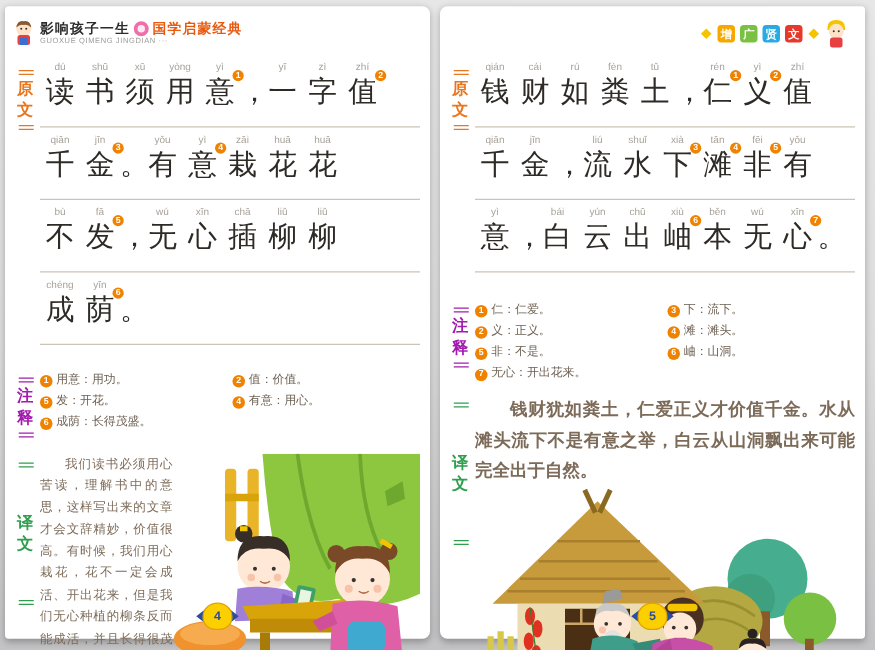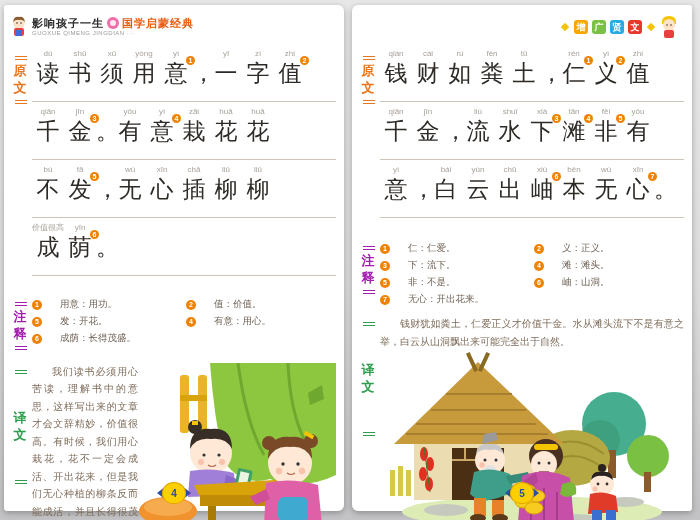--- a/index.html
+++ b/index.html
@@ -39,21 +39,21 @@
   .tline { display:flex; border-bottom:1px solid #ccc4b6; padding-bottom:12px; margin-bottom:5px; }
   .tok { position:relative; width:32px; text-align:center; }
   .tok.punct { width:18px; }
   .py { display:block; height:10px; font-size:8px; color:#a8a29a; line-height:10px; }
   .ch { display:block; font-size:23px; line-height:30px; color:#2e2a26; font-family:"Liberation Serif",serif; }
   .mark { position:absolute; top:7px; right:-3px; width:9px; height:9px; border-radius:50%;
           background:#ef8200; color:#fff; font-size:7px; line-height:9px; text-align:center; font-weight:bold; }
 
   
   .notes-grid { display:grid; grid-template-columns:1fr 1fr; row-gap:5px; column-gap:4px; padding-top:3px; }
-  .note { display:flex; align-items:center; gap:18px; font-size:9.5px; color:#6e6154; line-height:12px; }
+  .note { display:flex; align-items:center; gap:3px; font-size:9.5px; color:#6e6154; line-height:12px; }
   .nnum { flex:0 0 10px; width:10px; height:10px; border-radius:50%; background:#ef8200; color:#fff;
           font-size:7px; line-height:10px; text-align:center; font-weight:bold; margin-top:1px; }
 
   
   .trans-body { position:relative; }
   .trans-body p { font-size:10px; line-height:1.75; color:#7d6b59; text-indent:2em; text-align:justify; }
   .illus { float:right; }
   .illus-block { display:block; margin:2px auto 0; }
 
   
@@ -207,21 +207,21 @@
               <span class="py">liǔ</span>
               <span class="ch">柳</span>
             </span>
             <span class="tok">
               <span class="py">liǔ</span>
               <span class="ch">柳</span>
             </span>
           </div>
           <div class="tline">
             <span class="tok">
-              <span class="py">价值很高</span>
+              <span class="py">chéng</span>
               <span class="ch">成</span>
             </span>
             <span class="tok">
               <span class="py">yīn</span>
               <span class="ch">荫</span>
               <span class="mark">6</span>
             </span>
             <span class="tok punct">
               <span class="py"></span>
               <span class="ch">。</span>
@@ -476,28 +476,28 @@
         <i class="dec"></i>
         <span class="vtxt">注释</span>
         <i class="dec"></i>
       </div>
       <div class="sect-body notes-grid">
           <div class="note">
             <span class="nnum">1</span>
             <span class="ntext">仁：仁爱。</span>
           </div>
           <div class="note">
+            <span class="nnum">3</span>
+            <span class="ntext">下：流下。</span>
+          </div>
+          <div class="note">
             <span class="nnum">2</span>
             <span class="ntext">义：正义。</span>
           </div>
           <div class="note">
-            <span class="nnum">3</span>
-            <span class="ntext">下：流下。</span>
-          </div>
-          <div class="note">
             <span class="nnum">4</span>
             <span class="ntext">滩：滩头。</span>
           </div>
           <div class="note">
             <span class="nnum">5</span>
             <span class="ntext">非：不是。</span>
           </div>
           <div class="note">
             <span class="nnum">6</span>
             <span class="ntext">岫：山洞。</span>
@@ -509,21 +509,21 @@
         </div>
     </div>
 
     <div class="sect mt10">
       <div class="vlabel c-green">
         <i class="dec"></i>
         <span class="vtxt">译文</span>
         <i class="dec"></i>
       </div>
       <div class="sect-body">
-        <p class="trans-body" style="font-size:10px;line-height:1.75;color:#7d6b59;text-indent:2em;text-align:justify;">钱财犹如粪土，仁爱正义才价值千金。水从滩头流下不是有意之举，白云从山洞飘出来可能完全出于自然。</p>
+        <p class="trans-body" style="font-size:14px;line-height:1.75;color:#7d6b59;text-indent:2em;text-align:justify;font-weight:bold;">钱财犹如粪土，仁爱正义才价值千金。水从滩头流下不是有意之举，白云从山洞飘出来可能完全出于自然。</p>
         <svg class="illus-block" width="292" height="178" viewBox="0 0 292 178">
           <ellipse cx="146" cy="160" rx="130" ry="16" fill="#dcecb4"></ellipse>
           <ellipse cx="60" cy="158" rx="22" ry="6" fill="#c6cabe"></ellipse>
           <ellipse cx="240" cy="150" rx="18" ry="5" fill="#c6cabe"></ellipse>
           <ellipse cx="190" cy="168" rx="24" ry="6" fill="#c6cabe"></ellipse>
           <circle cx="228" cy="72" r="32" fill="#46ae8e"></circle>
           <circle cx="214" cy="88" r="20" fill="#3fa080"></circle>
           <rect x="222" y="98" width="8" height="28" fill="#8a5a2a"></rect>
           <circle cx="262" cy="104" r="21" fill="#7ac143"></circle>
           <rect x="258" y="120" width="7" height="20" fill="#8a5a2a"></rect>

